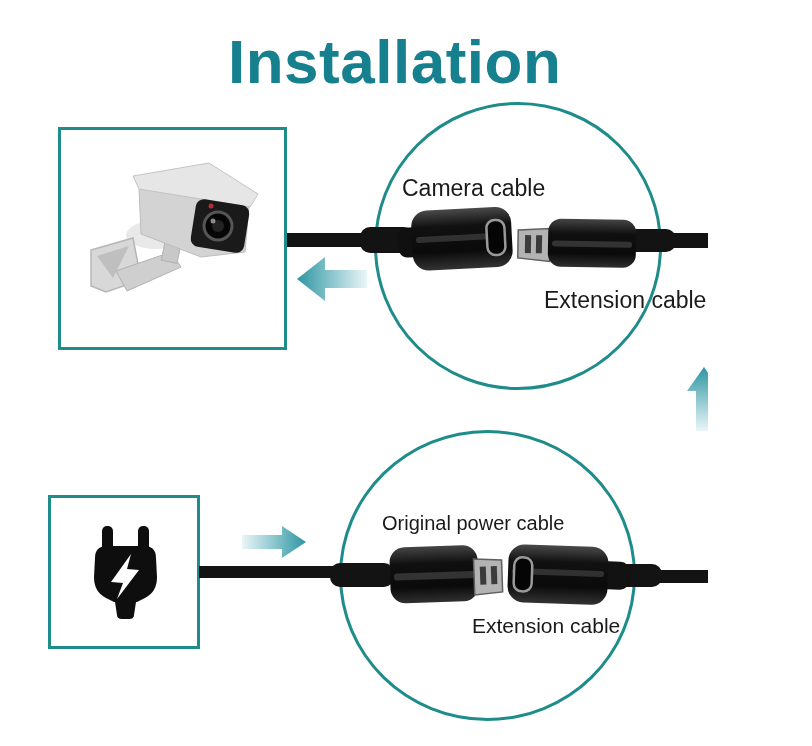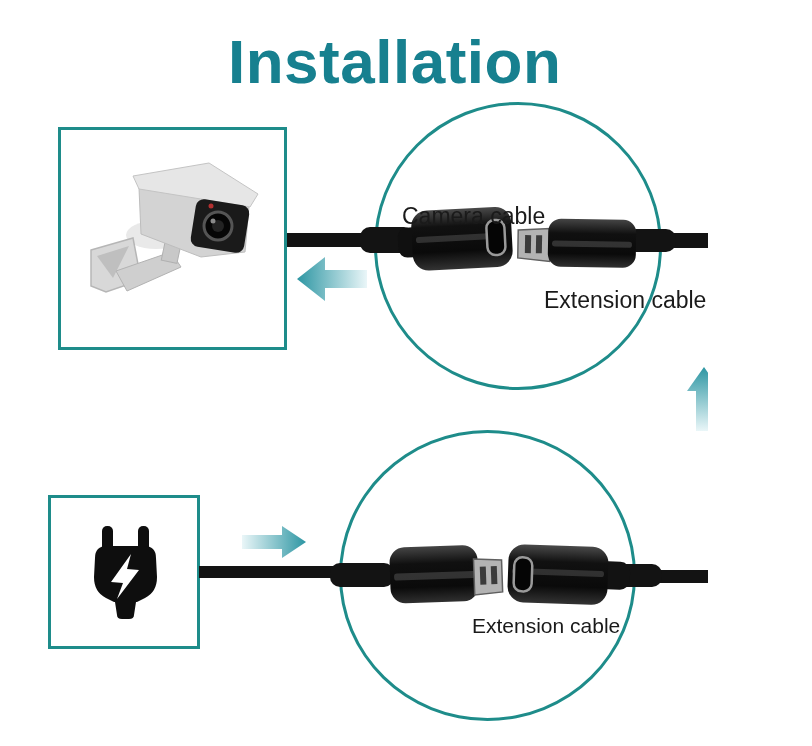--- a/index.html
+++ b/index.html
@@ -24,21 +24,21 @@
     border-radius:50%;box-sizing:border-box;background:transparent;
   }
   .circle-top{left:374px;top:102px;width:288px;height:288px;}
   .circle-bottom{left:339px;top:430px;width:297px;height:291px;}
   .cable{background:var(--c-cable,#131313);}
   .braid{background:var(--c-cable,#131313);border-radius:10px;}
   .lbl{
     color:var(--c-text,#1A1A1A);white-space:nowrap;
     font-family:"Liberation Sans", sans-serif;
   }
-  .lbl-camera{left:402px;top:175px;font-size:23px;margin-top:28px;}
+  .lbl-camera{left:402px;top:175px;font-size:23px;}
   .lbl-ext-top{left:544px;top:287px;font-size:23px;}
   .lbl-power{left:382px;top:512px;font-size:20px;}
   .lbl-ext-bottom{left:472px;top:614px;font-size:21px;}
 </style>
 </head>
 <body>
 
 <div class="stage">
 
   <div class="abs title">Installation</div>
@@ -179,15 +179,16 @@
       <linearGradient id="ugrad" x1="0" y1="0" x2="0" y2="1">
         <stop offset="0" style="stop-color:var(--c-arrowDark,#2D96A3)"></stop>
         <stop offset="1" style="stop-color:var(--c-arrowLight,#EAF6F8)"></stop>
       </linearGradient>
     </defs>
     <polygon points="17,0 34,24 25,24 25,64 9,64 9,24 0,24" fill="url(#ugrad)"></polygon>
   </svg>
 
   <div class="abs lbl lbl-camera">Camera cable</div>
   <div class="abs lbl lbl-ext-top">Extension cable</div>
+  <div class="abs lbl lbl-power">Original power cable</div>
   <div class="abs lbl lbl-ext-bottom">Extension cable</div>
 
 </div>
 
 </body></html>

